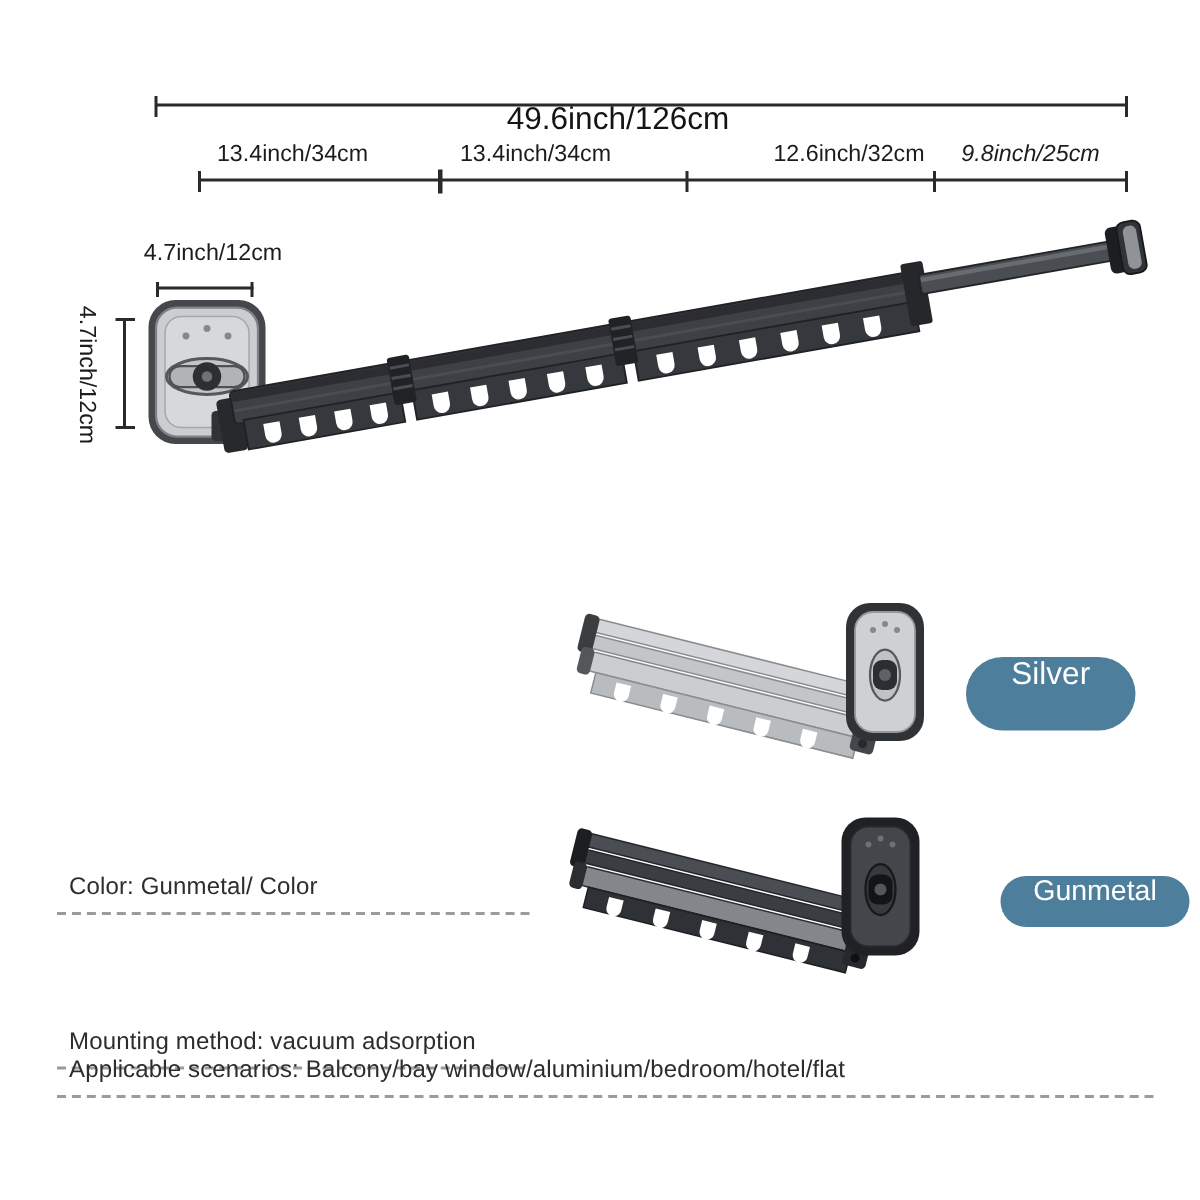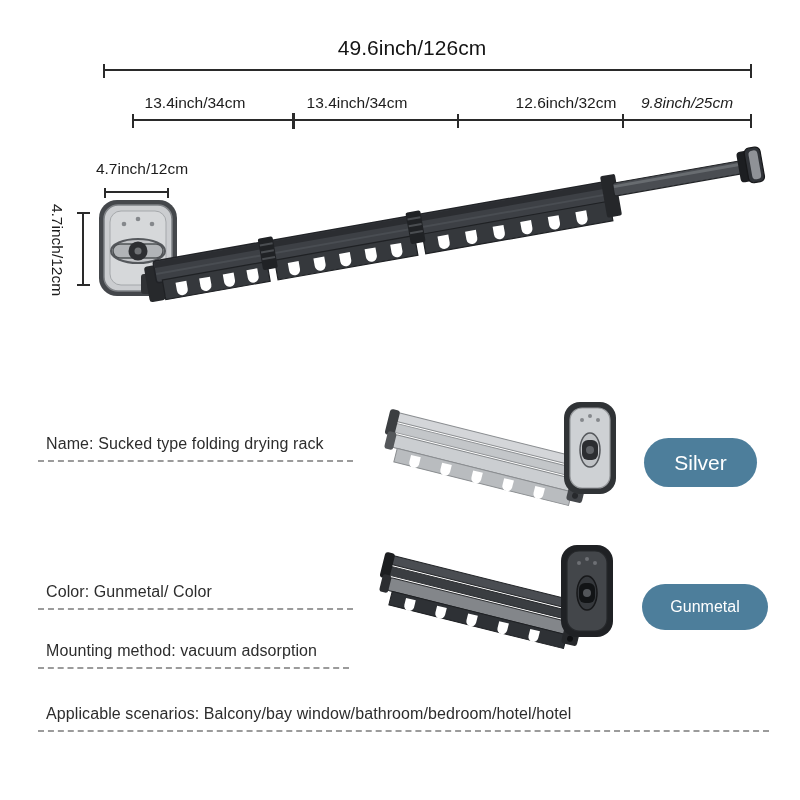--- a/index.html
+++ b/index.html
@@ -9,39 +9,39 @@
 
   
   .hline { position:absolute; height:0; border-top:2px solid #2a2a2a; }
   .tick  { position:absolute; width:2px; height:14px; top:-7px; background:#2a2a2a; }
   .tick.small { height:10px; top:-5px; }
   .tick.mid { width:3px; height:16px; top:-8px; }
   .vline { position:absolute; width:0; border-left:2px solid #2a2a2a; }
   .htick { position:absolute; height:2px; width:13px; left:-7px; background:#2a2a2a; }
 
   .dim-label { position:absolute; white-space:nowrap; color:#1c1c1c; font-size:15.5px; transform:translateX(-50%); }
-  .dim-label.total { font-size:21px; color:#141414; }
+  .dim-label.total { font-size:21px; color:#141414;margin-top:32px; }
   .dim-label.vertical { transform:translate(-50%,-50%) rotate(90deg); }
 
   #dim-line-total { left:104px; top:69px; width:648px; }
   #dim-line-segments { left:133px; top:119px; width:619px; }
   #dim-line-mount-w { left:105px; top:191px; width:64px; }
   #dim-line-mount-h { left:82px; top:213px; height:73px; }
 
   
   .spec { position:absolute; left:38px; font-size:16px; letter-spacing:0.1px;
           color:var(--text,#2d2d2d); padding:0 0 7px 8px;
           border-bottom:2px dashed var(--dash,#9b9b9b); white-space:nowrap; overflow:hidden; }
 
   
-  .badge { position:absolute; display:flex; align-items:center; justify-content:center;
+  .badge { position:absolute; display:flex; justify-content:center;
            background:var(--accent,#4d7e9b); color:var(--badge-text,#fff);
            border-radius:26px; font-size:21px; }
   #badge-silver  { left:644px; top:438px; width:113px; height:49px; }
-  #badge-gunmetal{ left:642px; top:584px; width:126px; height:46px; font-size:16px; }
+  #badge-gunmetal{ left:667px; top:584px; width:126px; height:34px; font-size:19px; }
 
   
   svg { position:absolute; overflow:visible; }
   #main-rack   { left:85px;  top:126px; }
   #variant-silver-img   { left:388px; top:398px; }
   #variant-gunmetal-img { left:383px; top:543px; }
 </style>
 </head>
 <body>
 
@@ -144,24 +144,23 @@
         <rect x="471" y="5" width="130" height="3" fill="#75797e" opacity="0.7"></rect>
       </g>
       <g>
         <rect x="597" y="-6" width="12" height="31" rx="4" fill="#1c1e21"></rect>
         <rect x="605" y="-8" width="16" height="35" rx="5" fill="#303338" stroke="#17181a" stroke-width="1.2"></rect>
         <rect x="609" y="-5" width="9" height="29" rx="4" fill="#8f9297"></rect>
       </g>
     </g>
   </svg>
 
-  <div class="spec" style="top:435px; width:315px;">Name: Sucked type folding drying rack</div>
   <div class="spec" style="top:583px; width:315px;">Color: Gunmetal/ Color</div>
-  <div class="spec" style="top:642px; width:311px;">Mounting method: vacuum adsorption</div>
-  <div class="spec" style="top:705px; width:731px;">Applicable scenarios: Balcony/bay window/bathroom/bedroom/hotel/hotel</div>
+  <div class="spec" style="top:686px; width:311px;">Mounting method: vacuum adsorption</div>
+  <div class="spec" style="top:705px; width:731px;">Applicable scenarios: Balcony/bay window/aluminium/bedroom/hotel/flat</div>
 
   <svg id="variant-silver-img" width="245" height="132" viewBox="0 0 245 132">
     <g transform="translate(8,14) rotate(14)">
       <rect x="0" y="0" width="188" height="9" rx="3" fill="#d4d6d9" stroke="#8a8d90" stroke-width="1"></rect>
       <rect x="2" y="11" width="190" height="9" rx="3" fill="#c3c6c9" stroke="#8a8d90" stroke-width="1"></rect>
       <rect x="4" y="22" width="192" height="13" rx="3" fill="#cbced1" stroke="#85888b" stroke-width="1"></rect>
       <rect x="10" y="35" width="180" height="14" fill="#b9bcbf" stroke="#8a8d90" stroke-width="1"></rect>
       <path d="M25,38 h10 v7 a5,5 0 0 1 -10 0 z" fill="#ffffff"></path>
       <path d="M57,38 h10 v7 a5,5 0 0 1 -10 0 z" fill="#ffffff"></path>
       <path d="M89,38 h10 v7 a5,5 0 0 1 -10 0 z" fill="#ffffff"></path>

